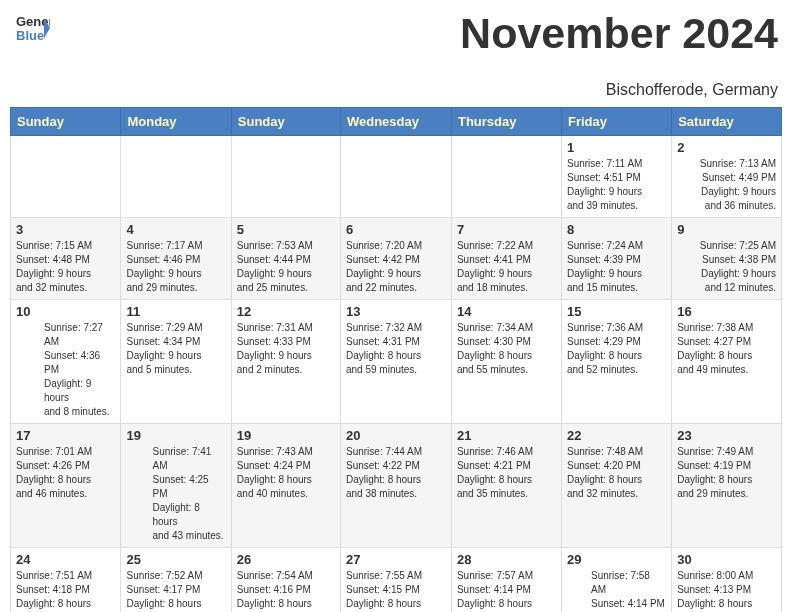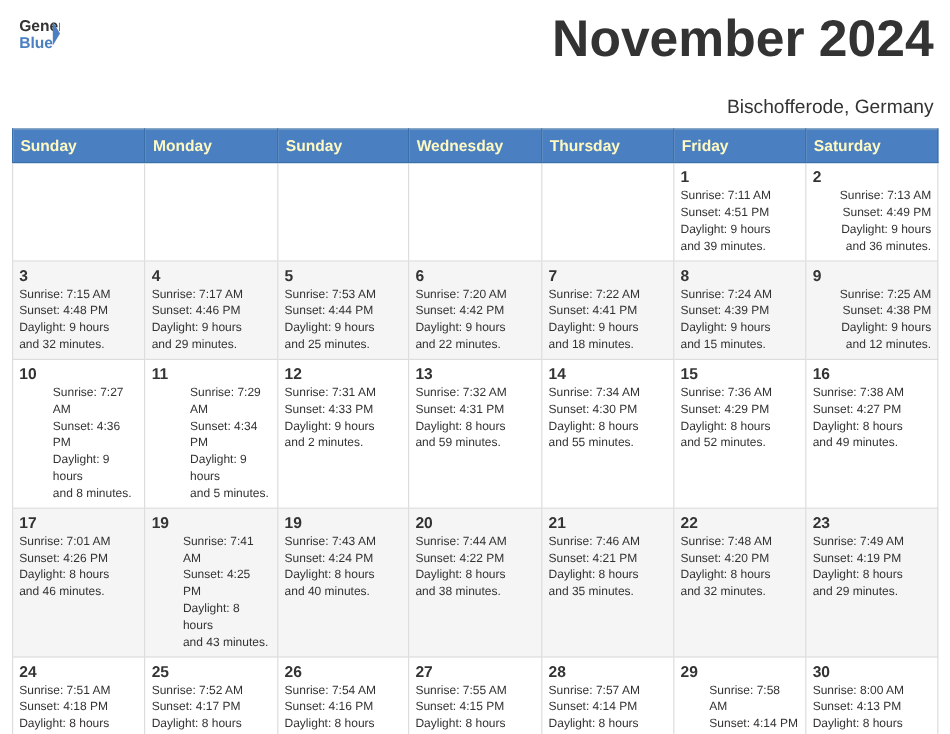--- a/index.html
+++ b/index.html
@@ -186,21 +186,21 @@
       <tr>
         <td>
           <span class="day-number">10</span>
           <div class="day-info" style="white-space: pre-line; margin-left: 28px;">Sunrise: 7:27 AM
 Sunset: 4:36 PM
 Daylight: 9 hours
 and 8 minutes.</div>
         </td>
         <td>
           <span class="day-number">11</span>
-          <div class="day-info" style="white-space: pre-line; margin-left: 32px;">Sunrise: 7:29 AM
+          <div class="day-info" style="white-space: pre-line;">Sunrise: 7:29 AM
 Sunset: 4:34 PM
 Daylight: 9 hours
 and 5 minutes.</div>
         </td>
         <td>
           <span class="day-number">12</span>
           <div class="day-info" style="white-space: pre-line;">Sunrise: 7:31 AM
 Sunset: 4:33 PM
 Daylight: 9 hours
 and 2 minutes.</div>

